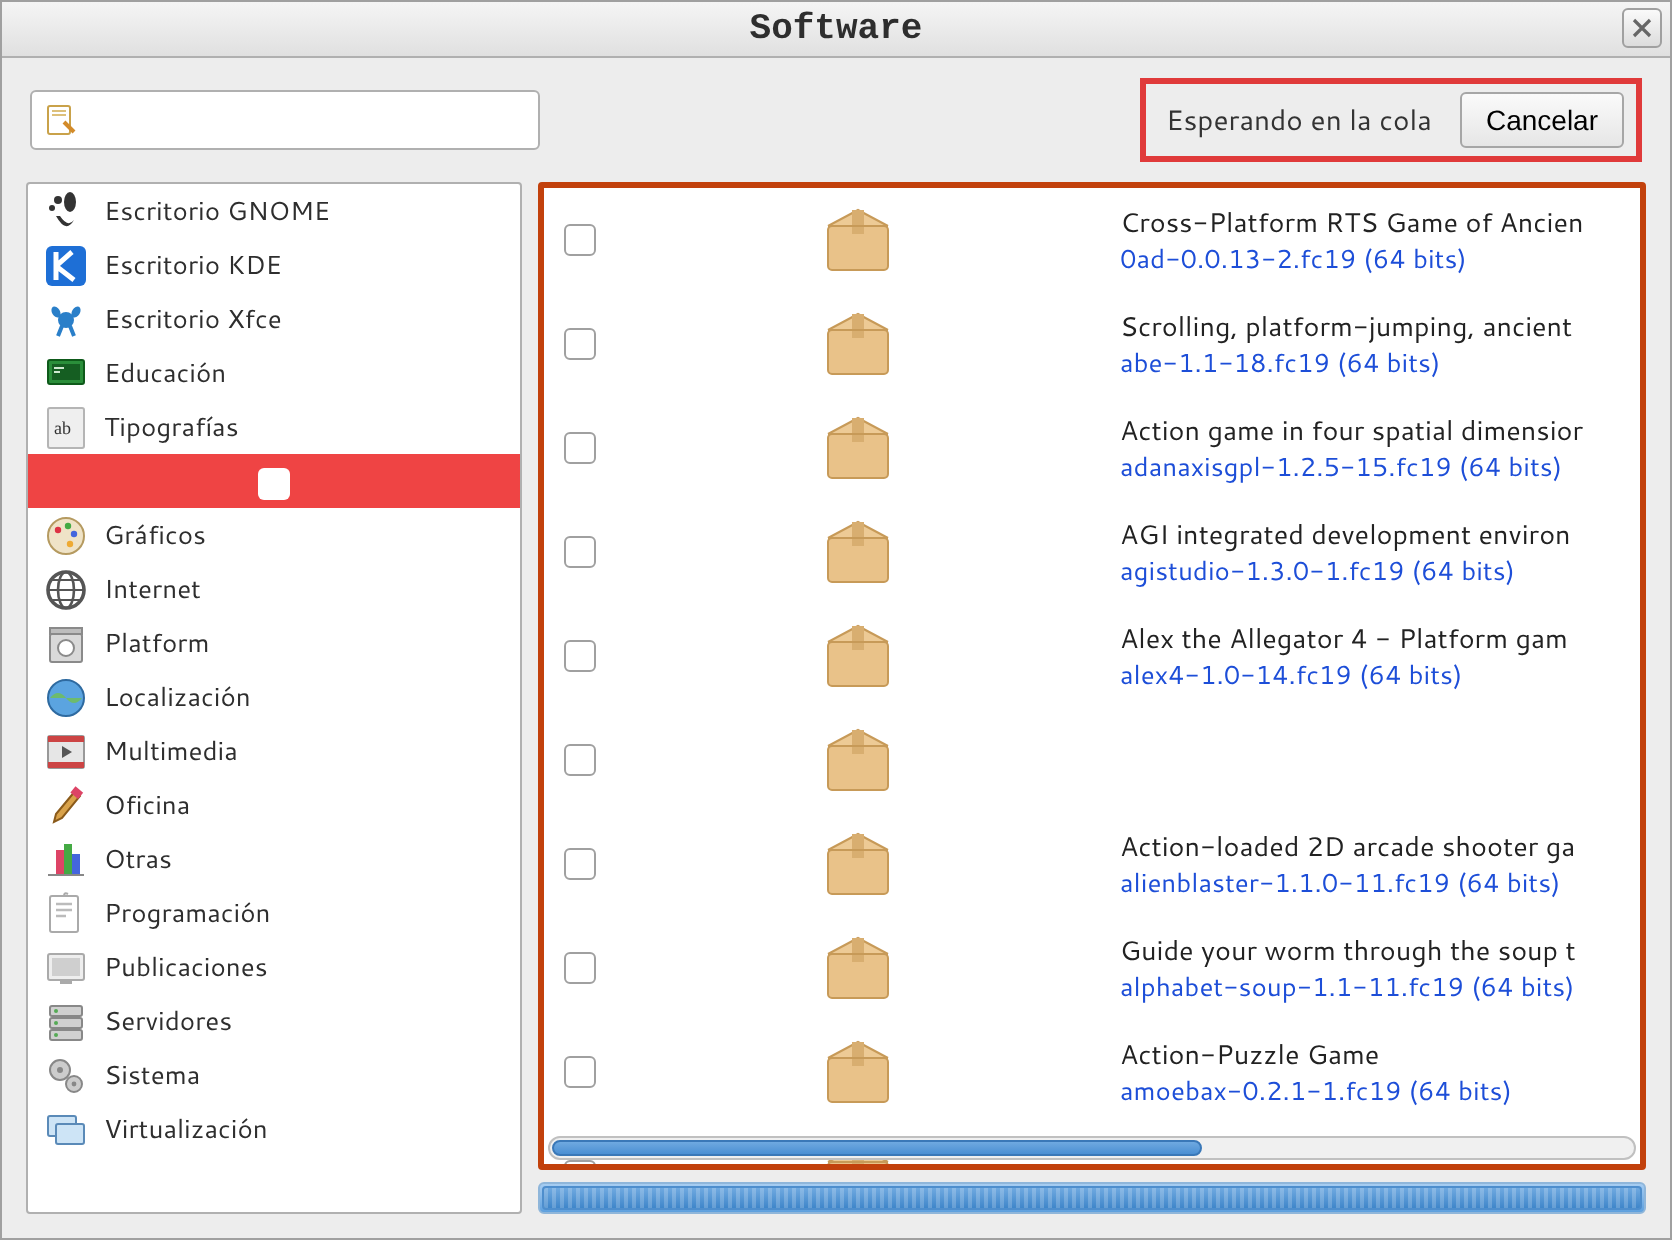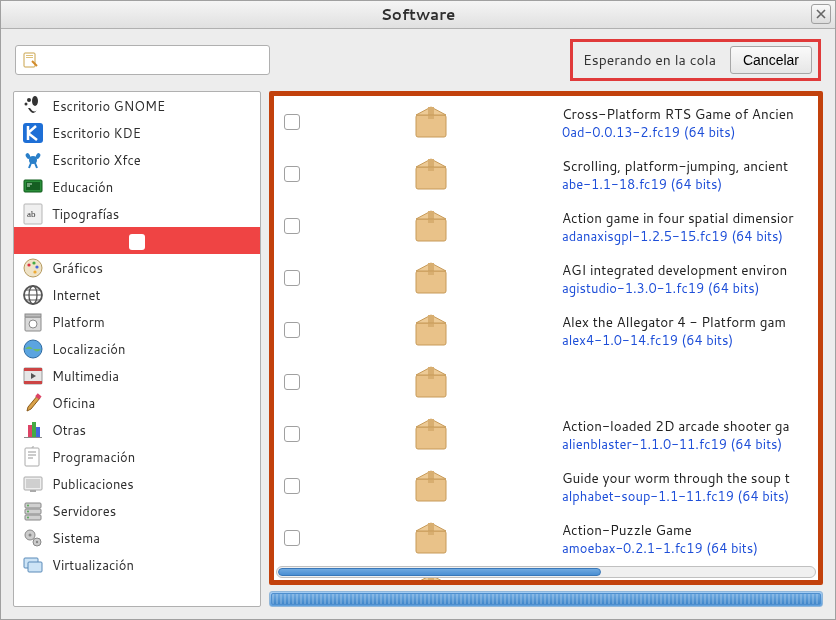--- a/index.html
+++ b/index.html
@@ -24,21 +24,22 @@
   display: flex;
   align-items: center;
   justify-content: center;
   position: relative;
   height: 28px;
   background: linear-gradient(#f5f5f5, #e0e0e0);
   border-bottom: 1px solid #b0b0b0;
 }
 .titlebar-title {
   font-weight: bold;
-  font-size: 15px;
+  font-size: 18px;
+  font-family: Liberation Mono, monospace;
 }
 .close-btn {
   position: absolute;
   right: 4px;
   top: 3px;
   width: 20px;
   height: 20px;
   border: 1px solid #a0a0a0;
   border-radius: 3px;
   background: linear-gradient(#fafafa, #dcdcdc);
@@ -124,21 +125,21 @@
 }
 .main {
   flex: 1;
   display: flex;
   flex-direction: column;
   min-width: 0;
 }
 .pkg-list {
   flex: 1;
   background: #fff;
-  border: 5px solid #c2410c;
+  border: 3px solid #c2410c;
   border-radius: 2px;
   overflow: hidden;
   position: relative;
 }
 .pkg-scroll {
   position: absolute;
   inset: 0;
   overflow: hidden;
 }
 .pkg-row {

